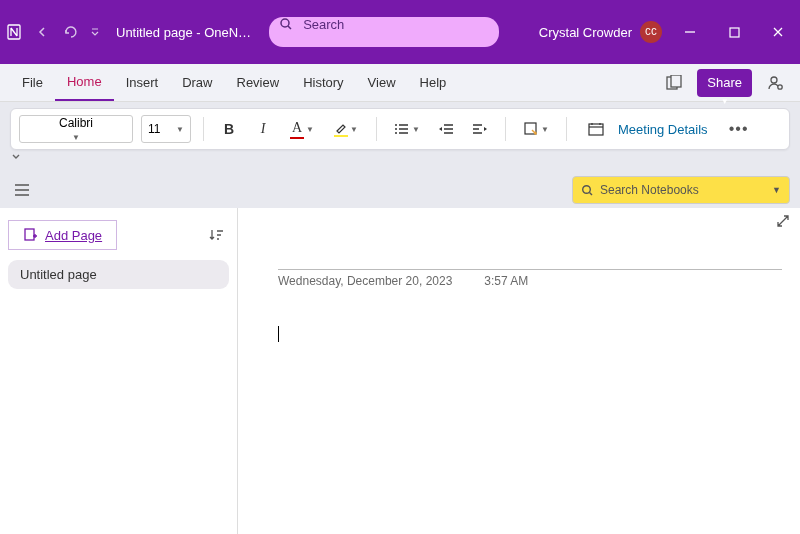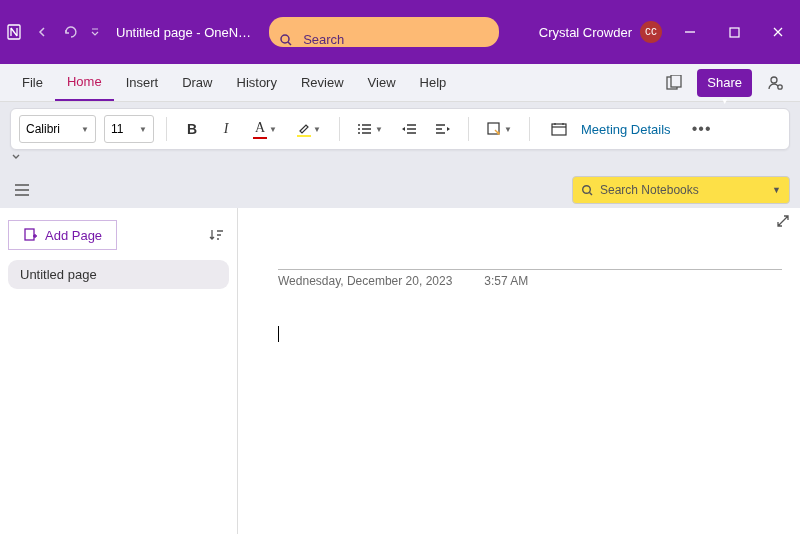--- a/index.html
+++ b/index.html
@@ -4,41 +4,41 @@
 <style>
   * { box-sizing: border-box; margin: 0; padding: 0; font-family: "Segoe UI", Arial, sans-serif; }
   body { width: 800px; height: 534px; background: #e8e9ef; overflow: hidden; }
 
   
   .titlebar { height: 64px; background: #7719aa; display: flex; align-items: center; color: #fff; font-size: 13px; }
   .titlebar .left { display: flex; align-items: center; padding-left: 6px; gap: 6px; }
   .titlebar .app-icon { width: 20px; height: 20px; display:flex;align-items:center;justify-content:center;}
   .titlebar .nav-btn { width: 22px; height: 22px; display:flex;align-items:center;justify-content:center; color:#d9c5e8; border-radius:4px;}
   .titlebar .doc-title { margin-left: 8px; color: #fff; font-size: 13px; }
-  .titlebar .search { margin-left: 18px; width: 230px; height: 30px; background: #fdba74; border-radius: 14px; display:flex; align-items:flex-end; padding: 0 10px; gap: 10px; color:#4c1869;}
+  .titlebar .search { margin-left: 18px; width: 230px; height: 30px; background: #f0abfc; border-radius: 14px; display:flex; align-items:flex-start; padding: 0 10px; gap: 10px; color:#4c1869;}
   .titlebar .search span.ph { color:#5a2a7c; font-size:13px;}
   .titlebar .spacer { flex: 1; }
   .titlebar .user { display:flex; align-items:center; gap:8px; margin-right:6px;}
   .titlebar .user .avatar { width:22px;height:22px;border-radius:50%; background:#b33434; color:#fff; font-size:10px; display:flex;align-items:center;justify-content:center;font-family:Liberation Mono, monospace;}
   .titlebar .win-btn { width:44px; height:48px; display:flex;align-items:center;justify-content:center; color:#fff;}
   
   
   .menubar { height: 38px; background:#f1f2f7; display:flex; align-items:center; padding: 0 10px; border-bottom:1px solid #ddd; position:relative;}
   .menubar .tab { padding: 0 12px; height:100%; display:flex; align-items:center; font-size:13px; color:#333; cursor:pointer;}
   .menubar .tab.active { color:#be185d; border-bottom:2px solid #7719aa; font-weight:500;}
   .menubar .right { margin-left:auto; display:flex; align-items:center; gap:8px;}
   .menubar .right .icon-btn{ width:30px;height:28px; display:flex;align-items:center;justify-content:center; border-radius:4px;}
   .menubar .share-btn { background:#7719aa; color:#fff; height:28px; padding:0 10px; border-radius:4px; display:flex;align-items:center; gap:6px; font-size:13px;flex-direction:column;}
   .menubar .share-btn .chev{font-size:9px;}
 
   
   .ribbon-wrap { padding: 6px 10px 10px; }
   .ribbon { background: #fff; border: 1px solid #d9d9e0; border-radius: 6px; height: 42px; display:flex; align-items:center; padding: 0 8px; gap: 8px; box-shadow: 0 1px 2px rgba(0,0,0,0.05);}
   .ribbon .sel { height:28px; border:1px solid #ccc; border-radius:3px; display:flex;align-items:center;justify-content:space-between; padding:0 6px; font-size:12px; background:#fff;}
-  .ribbon .sel.font { width:77px;}
+  .ribbon .sel.font { width:114px;flex-direction:column;}
   .ribbon .sel.size { width:50px;}
   .ribbon .chev-down{ font-size:8px; color:#666;}
   .ribbon .divider { width:1px; height:24px; background:#ddd; margin:0 4px;}
   .ribbon .tbtn{ width:26px;height:28px;display:flex;align-items:center;justify-content:center;font-size:14px;color:#333;border-radius:3px;cursor:pointer;}
   .ribbon .tbtn.with-chev{width:36px; gap:2px;}
   .ribbon .meeting { display:flex;align-items:center; gap:13px; font-size:13px; color:#0369a1; padding:0 8px; cursor:pointer;}
   .ribbon .dots{font-size:16px; letter-spacing:1px; color:#555; width:30px;text-align:center;cursor:pointer;}
   .ribbon-wrap{position:relative;}
   .font-color-sw{display:inline-block;width:14px;height:2px;background:#c00;position:relative;}
   .highlight-sw{display:inline-block;width:14px;height:2px;background:#ffeb3b;position:relative;}
@@ -47,21 +47,21 @@
   .secbar { height:36px; display:flex; align-items:center; padding:0 10px; gap:8px; }
   .secbar .ham { width:24px; display:flex;align-items:center;justify-content:center; color:#555;}
   .secbar .spacer{flex:1;}
   .secbar .nb-search { width:218px; height:28px; background:#fde047; border:1px solid #ccc; border-radius:4px; display:flex;align-items:center; padding:0 8px; gap:6px; font-size:12px; color:#555;}
   .secbar .nb-search .chev{margin-left:auto; font-size:9px;}
 
   
   .main { display:flex; height: calc(534px - 48px - 38px - 58px - 36px); }
   .sidebar { width: 238px; background:#fff; border-right:1px solid #ddd; padding:12px 8px; }
   .addpage-row{display:flex;align-items:center;gap:6px;}
-  .addpage { border:1px solid #d0b7e2; color:#7719aa; background:#fff; height:30px; padding:0 14px; border-radius:0; display:flex;align-items:center; gap:8px; font-size:13px; cursor:pointer;}
+  .addpage { border:1px solid #d0b7e2; color:#7719aa; background:#fff; height:30px; padding:0 14px; border-radius:0; display:flex;align-items:center; gap:8px; font-size:13px; cursor:pointer;text-decoration:underline;}
   .sort-btn{ margin-left:auto; width:26px;height:26px; display:flex;align-items:center;justify-content:center;color:#555;}
   .page-item { margin-top:10px; background:#eceaef; padding:7px 12px; font-size:13px; color:#333; border-radius:9px;}
   
   .editor { flex:1; background:#fff; position:relative; padding: 22px 18px 0 40px ;}
   .title-line{ border-bottom:1px solid #bbb; height:40px;}
   .date-row{ display:flex; gap:32px; font-size:12px; color:#6a6a6a; padding:4px 0 0 0;}
   .cursor{ position:absolute; top:118px; left:40px; width:1px; height:16px; background:#000;}
   .expand-icon{position:absolute; top:6px; right:10px; color:#555;}
 
   svg{display:block;}
@@ -123,22 +123,22 @@
       </svg>
   </div>
 </div>
 
 <div class="menubar">
   <div id="menu-tabs" style="display:flex;height:100%;">
       <div class="tab">File</div>
       <div class="tab active">Home</div>
       <div class="tab">Insert</div>
       <div class="tab">Draw</div>
+      <div class="tab">Review</div>
       <div class="tab">History</div>
-      <div class="tab">Review</div>
       <div class="tab">View</div>
       <div class="tab">Help</div>
     </div>
   <div class="right">
     <div class="icon-btn">
       <svg width="18" height="16" viewBox="0 0 18 16">
           <rect x="2" y="2" width="10" height="12" stroke="#555" stroke-width="1.3" fill="none"></rect>
           <rect x="6" y="0" width="10" height="12" stroke="#555" stroke-width="1.3" fill="#f1f2f7"></rect>
         </svg>
     </div>

